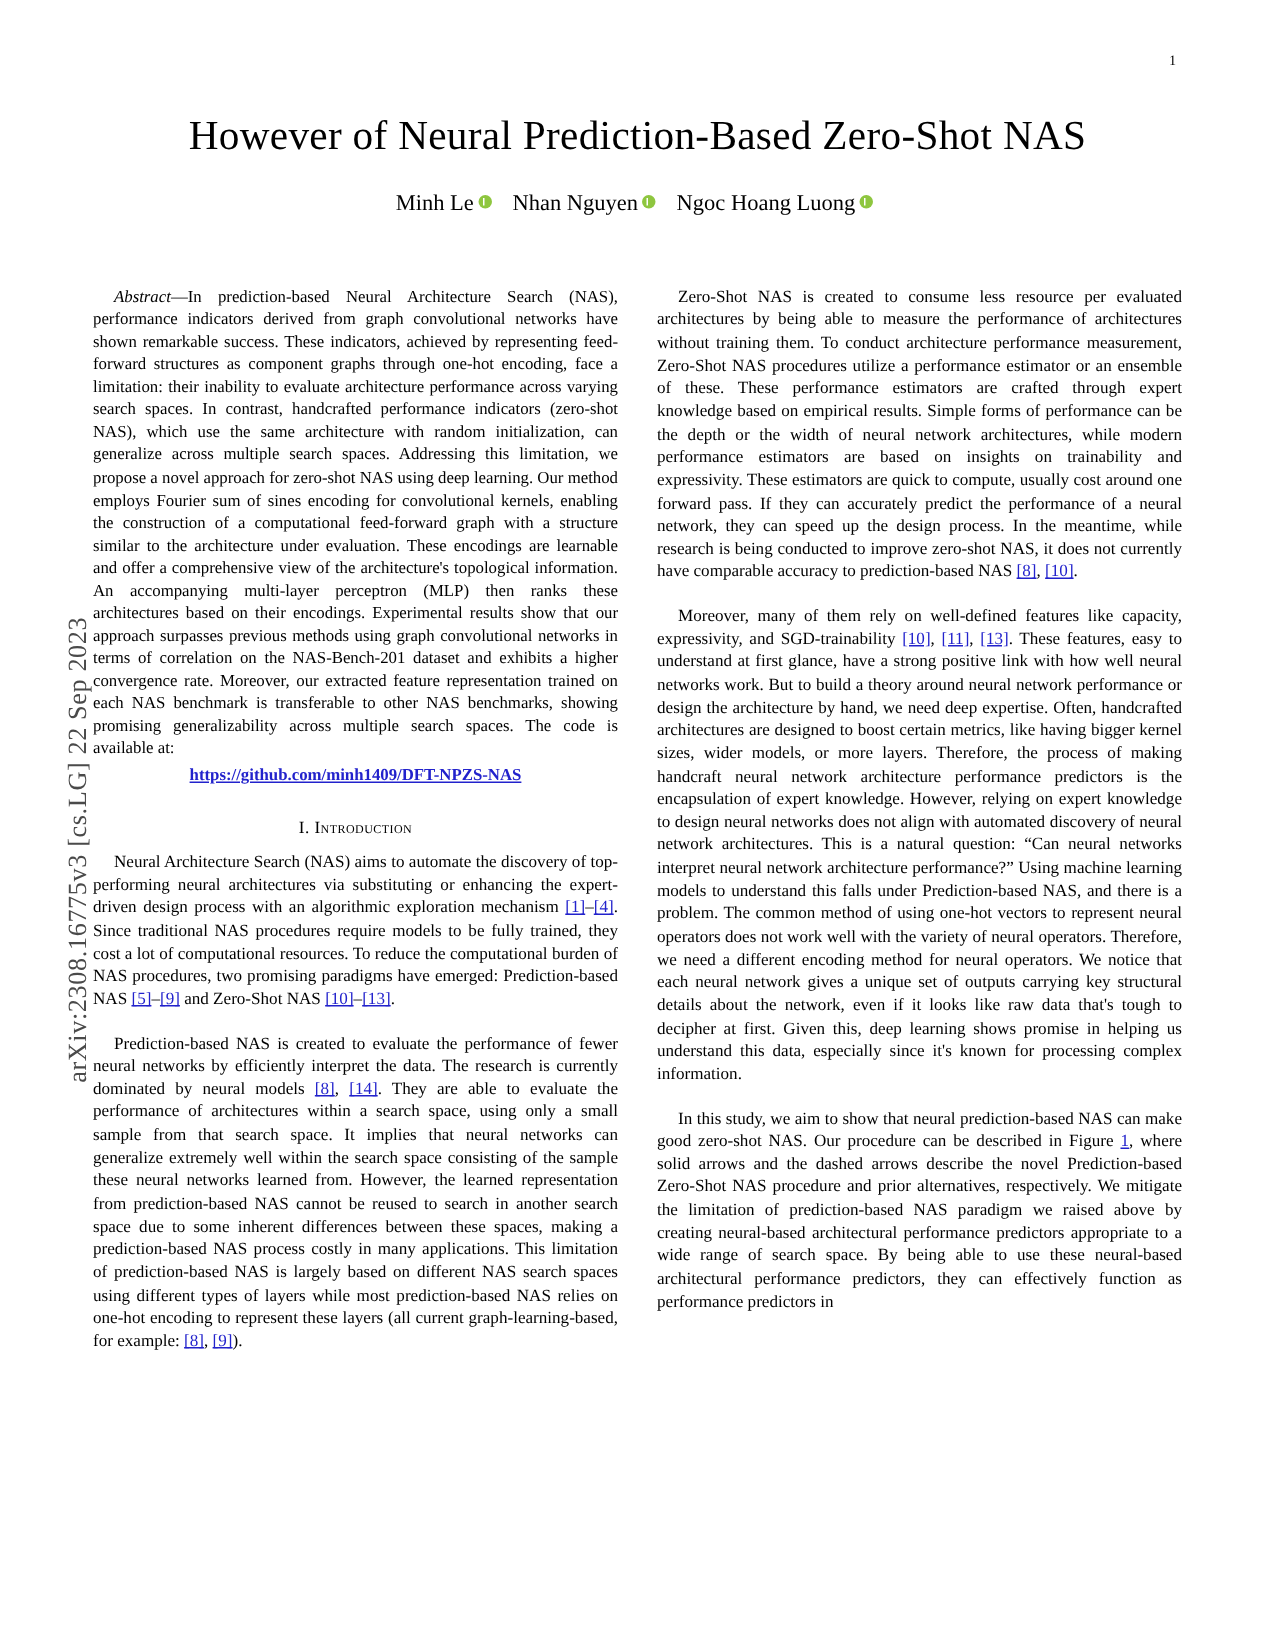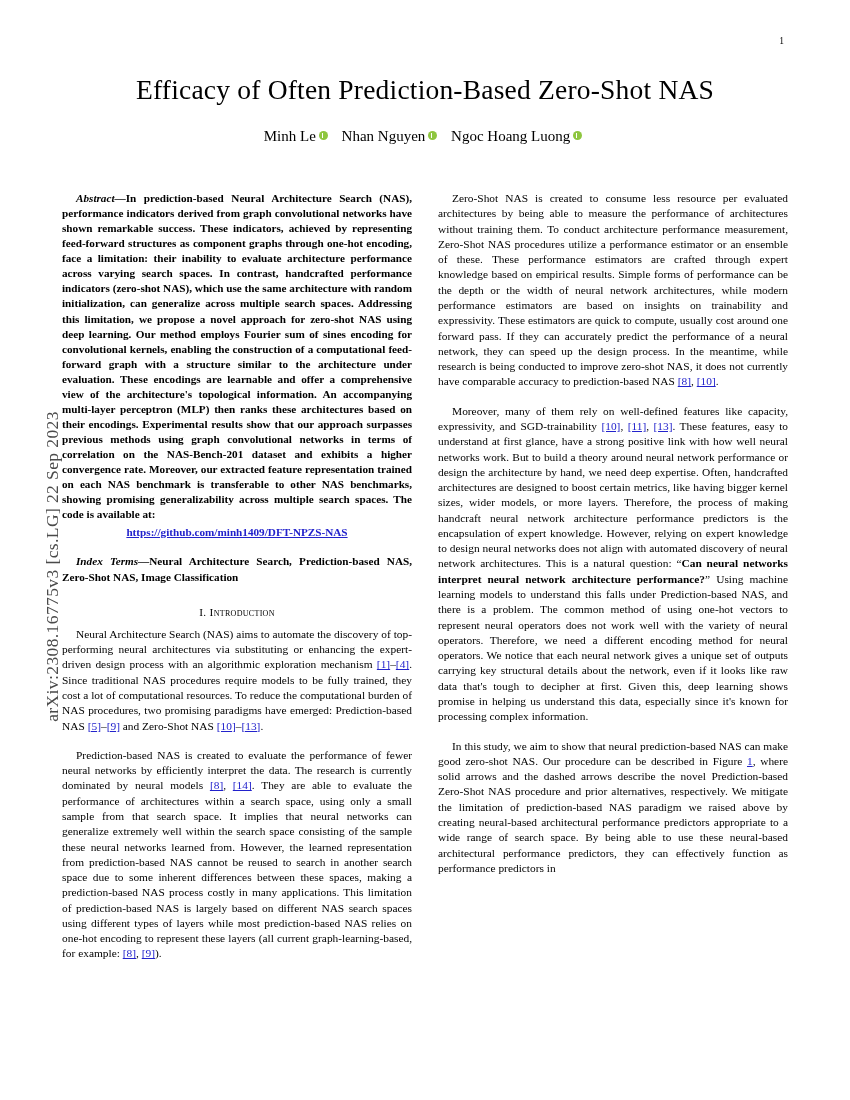--- a/index.html
+++ b/index.html
@@ -134,54 +134,52 @@
   }
   .section-head {
     text-align: center;
     margin-top: 20px;
     margin-bottom: 7px;
     font-size: 11.4px;
     font-variant: small-caps;
     letter-spacing: 0.3px;
   }
   .b {
-    font-weight: bold;
+    font-weight: normal;
   }
 </style>
 </head>
 <body>
 
 <div class="page">
 
   <div class="arxiv-stamp">arXiv:2308.16775v3  [cs.LG]  22 Sep 2023</div>
 
   <div class="page-number">1</div>
 
   <div class="content">
 
-    <h1 class="title">Efficacy of Often Prediction-Based Zero-Shot NAS</h1>
+    <h1 class="title">However of Neural Prediction-Based Zero-Shot NAS</h1>
 
     <div class="authors">
       <span>Minh Le</span><span class="orcid"></span><span class="sep"></span>
       <span>Nhan Nguyen</span><span class="orcid"></span><span class="sep"></span>
       <span>Ngoc Hoang Luong</span><span class="orcid"></span>
     </div>
 
     <div class="columns">
 
       <div class="col">
 
         <p class="abstract"><span class="lead b">Abstract</span><span class="b">—</span><span class="b">In prediction-based Neural Architecture Search (NAS), performance indicators derived from graph convolutional networks have shown remarkable success. These indicators, achieved by representing feed-forward structures as component graphs through one-hot encoding, face a limitation: their inability to evaluate architecture performance across varying search spaces. In contrast, handcrafted performance indicators (zero-shot NAS), which use the same architecture with random initialization, can generalize across multiple search spaces. Addressing this limitation, we propose a novel approach for zero-shot NAS using deep learning. Our method employs Fourier sum of sines encoding for convolutional kernels, enabling the construction of a computational feed-forward graph with a structure similar to the architecture under evaluation. These encodings are learnable and offer a comprehensive view of the architecture's topological information. An accompanying multi-layer perceptron (MLP) then ranks these architectures based on their encodings. Experimental results show that our approach surpasses previous methods using graph convolutional networks in terms of correlation on the NAS-Bench-201 dataset and exhibits a higher convergence rate. Moreover, our extracted feature representation trained on each NAS benchmark is transferable to other NAS benchmarks, showing promising generalizability across multiple search spaces. The code is available at:</span>
         </p>
         <p class="abstract" style="text-indent:0; text-align:center; margin-top:3px;">
           <a class="link" href="#">https://github.com/minh1409/DFT-NPZS-NAS</a>
         </p>
 
-        <p class="indexterms"><span class="lead b">Index Terms</span><span class="b">—</span><span class="b">Neural Architecture Search, Prediction-based NAS, Zero-Shot NAS, Image Classification</span>
-        </p>
 
         <div class="section-head">I.  Introduction</div>
 
         <p><span>Neural Architecture Search (NAS) aims to automate the discovery of top-performing neural architectures via substituting or enhancing the expert-driven design process with an algorithmic exploration mechanism </span><a class="cite" href="#">[1]</a><span>–</span><a class="cite" href="#">[4]</a><span>. Since traditional NAS procedures require models to be fully trained, they cost a lot of computational resources. To reduce the computational burden of NAS procedures, two promising paradigms have emerged: Prediction-based NAS </span><a class="cite" href="#">[5]</a><span>–</span><a class="cite" href="#">[9]</a><span> and Zero-Shot NAS </span><a class="cite" href="#">[10]</a><span>–</span><a class="cite" href="#">[13]</a><span>.</span></p>
         <p><span>Prediction-based NAS is created to evaluate the performance of fewer neural networks by efficiently interpret the data. The research is currently dominated by neural models </span><a class="cite" href="#">[8]</a><span>, </span><a class="cite" href="#">[14]</a><span>. They are able to evaluate the performance of architectures within a search space, using only a small sample from that search space. It implies that neural networks can generalize extremely well within the search space consisting of the sample these neural networks learned from. However, the learned representation from prediction-based NAS cannot be reused to search in another search space due to some inherent differences between these spaces, making a prediction-based NAS process costly in many applications. This limitation of prediction-based NAS is largely based on different NAS search spaces using different types of layers while most prediction-based NAS relies on one-hot encoding to represent these layers (all current graph-learning-based, for example: </span><a class="cite" href="#">[8]</a><span>, </span><a class="cite" href="#">[9]</a><span>).</span></p>
 
       </div>
 
       <div class="col">
         <p><span>Zero-Shot NAS is created to consume less resource per evaluated architectures by being able to measure the performance of architectures without training them. To conduct architecture performance measurement, Zero-Shot NAS procedures utilize a performance estimator or an ensemble of these. These performance estimators are crafted through expert knowledge based on empirical results. Simple forms of performance can be the depth or the width of neural network architectures, while modern performance estimators are based on insights on trainability and expressivity. These estimators are quick to compute, usually cost around one forward pass. If they can accurately predict the performance of a neural network, they can speed up the design process. In the meantime, while research is being conducted to improve zero-shot NAS, it does not currently have comparable accuracy to prediction-based NAS </span><a class="cite" href="#">[8]</a><span>, </span><a class="cite" href="#">[10]</a><span>.</span></p>

